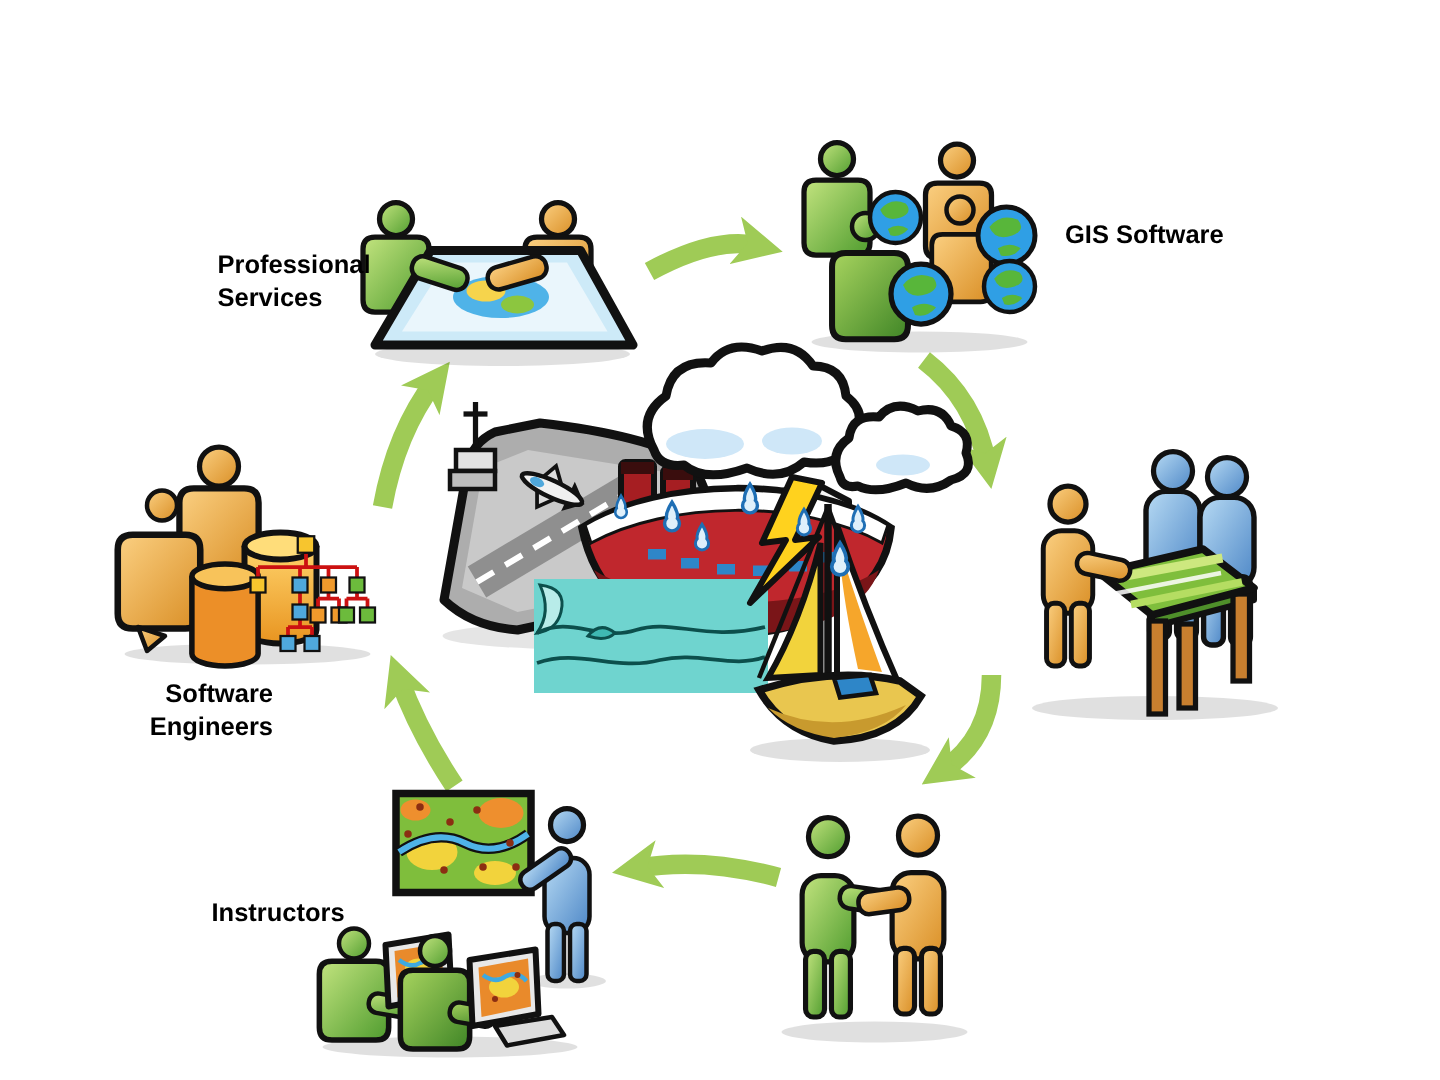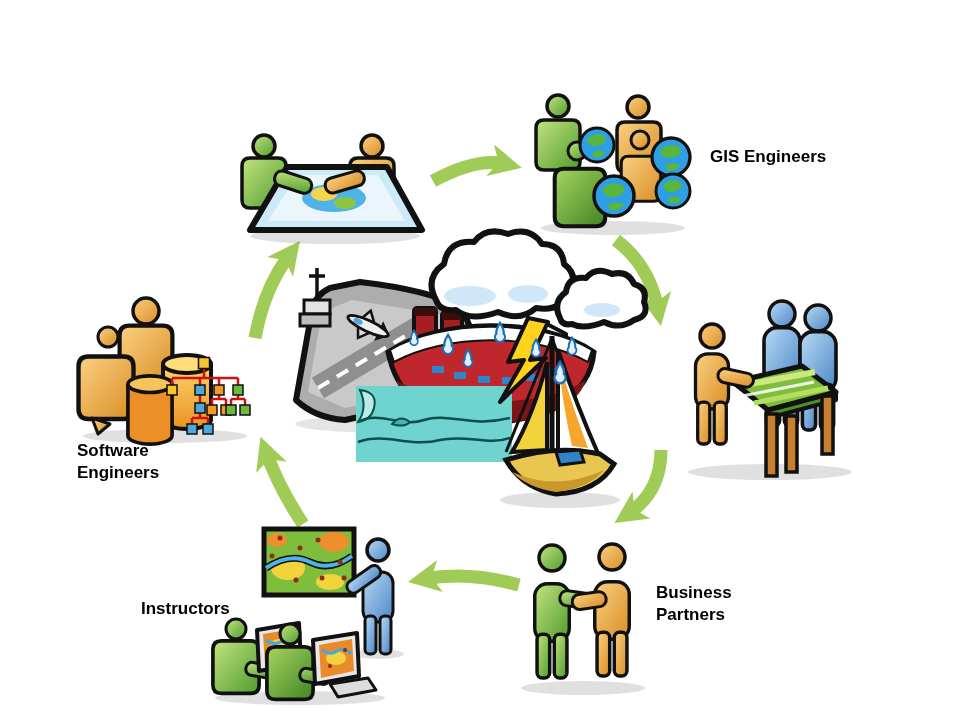--- a/index.html
+++ b/index.html
@@ -298,18 +298,18 @@
         <rect x="203" y="424" width="10" height="10" fill="#4fa8dc"></rect>
         <rect x="207" y="405" width="10" height="10" fill="#f09a2c"></rect>
         <rect x="221" y="405" width="10" height="10" fill="#f09a2c"></rect>
         <rect x="226" y="405" width="10" height="10" fill="#6cbb3c"></rect>
         <rect x="240" y="405" width="10" height="10" fill="#6cbb3c"></rect>
       </g>
     </g>
   </g>
 </svg>
 
-<div class="node-label nowrap" style="left:710px;top:146px;">GIS Engineers</div>
-<div class="node-label" style="left:656px;top:582px;width:95px;">Business Partners</div>
+<div class="node-label" style="left:145px;top:166px;width:122px;">Professional Services</div>
+<div class="node-label nowrap" style="left:710px;top:146px;">GIS Software</div>
 <div class="node-label nowrap" style="left:141px;top:598px;">Instructors</div>
-<div class="node-label" style="left:77px;top:440px;width:105px;">Software Engineers</div>
+<div class="node-label" style="left:77px;top:452px;width:105px;text-align:right;">Software Engineers</div>
 
 </div>
 
 </body></html>

